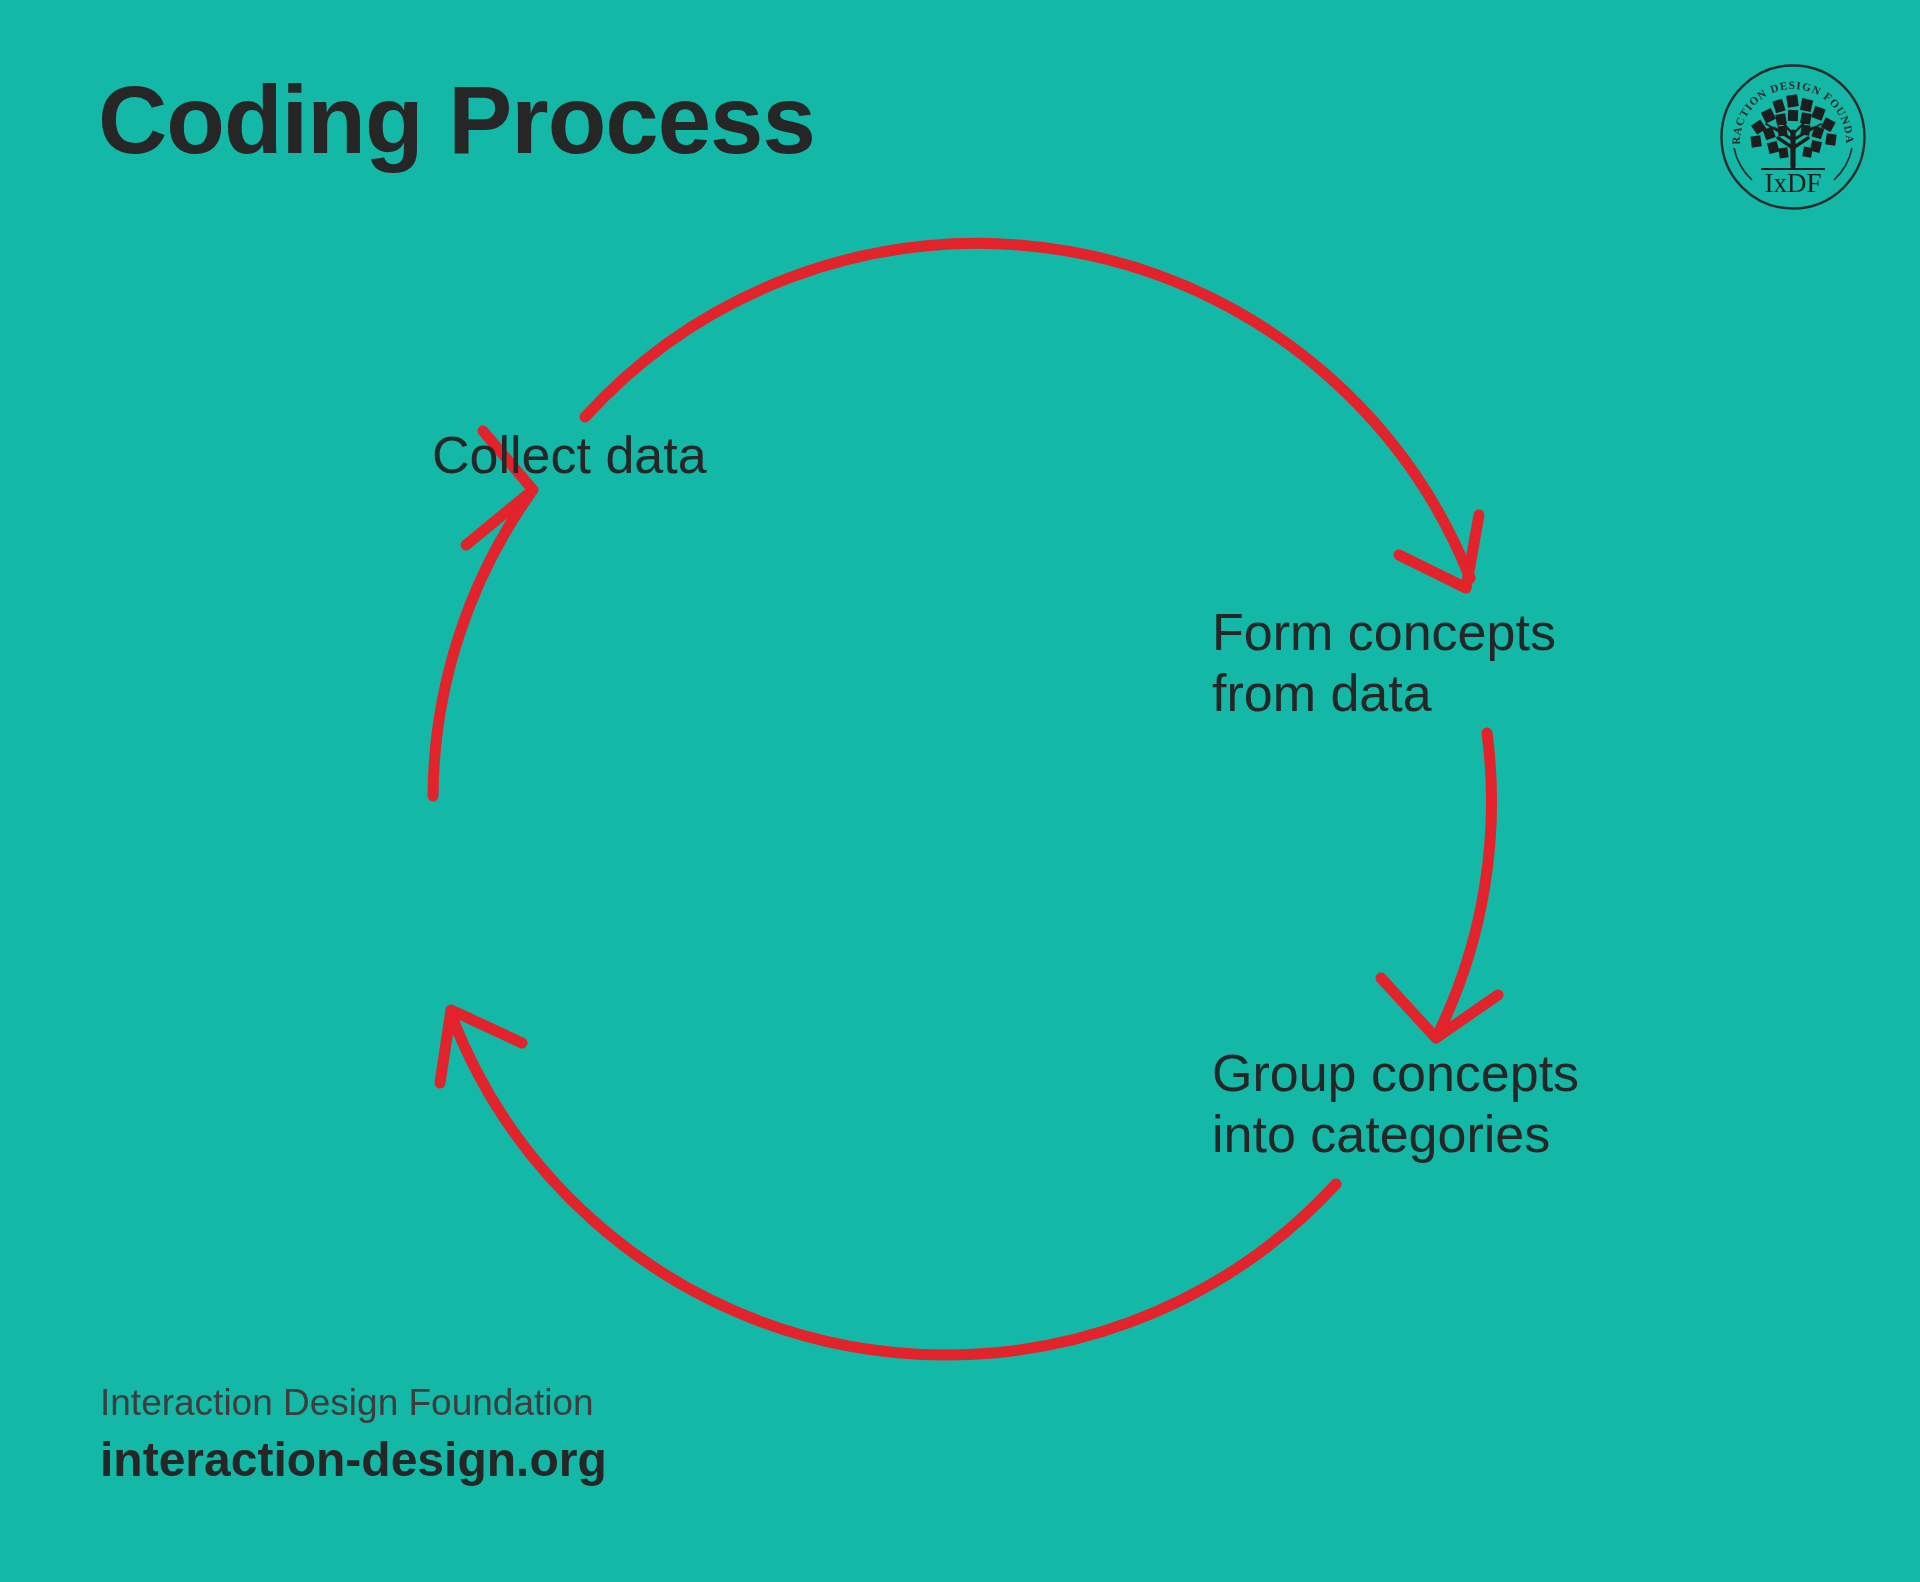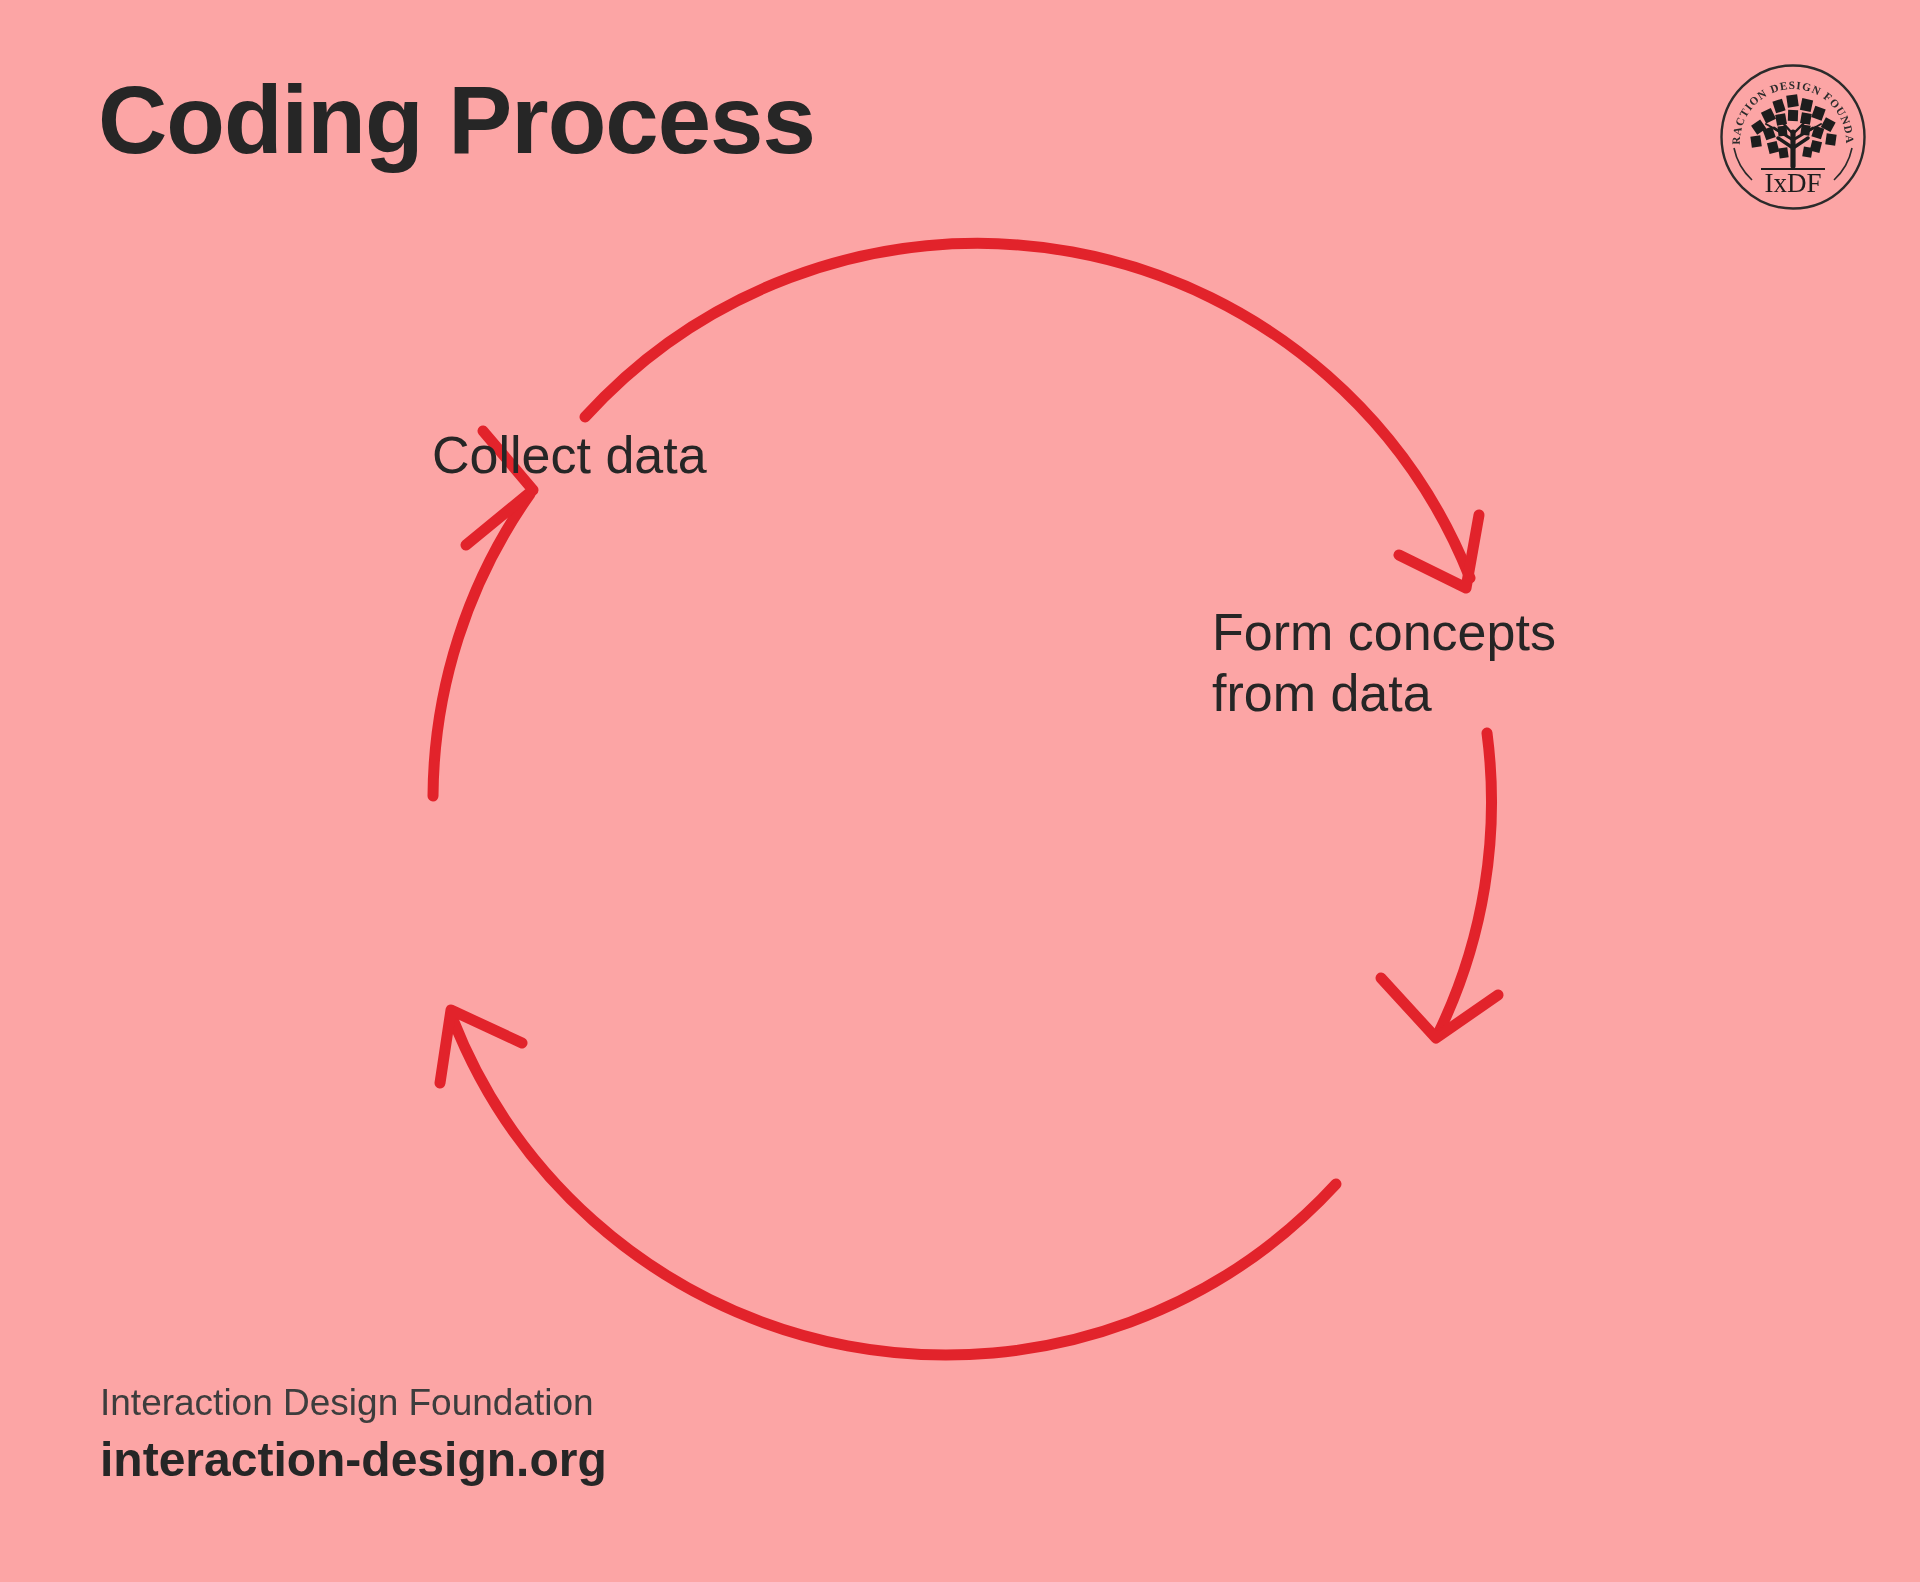--- a/index.html
+++ b/index.html
@@ -8,21 +8,21 @@
     padding: 0;
     background: #ffffff;
   }
   body {
     font-family: "Liberation Sans", sans-serif;
   }
   #slide {
     position: relative;
     width: 1920px;
     height: 1582px;
-    background: #fca5a5;
+    background: #14b8a6;
     overflow: hidden;
   }
 
   
   #page-title {
     position: absolute;
     left: 98px;
     top: 70px;
     font-size: 96px;
     font-weight: bold;
@@ -169,20 +169,22 @@
 
       </g>
     </svg>
   </div>
 
   <div class="node-label" id="node-collect-data">Collect data</div>
 
   <div class="node-label" id="node-form-concepts">Form concepts
 from data</div>
 
+  <div class="node-label" id="node-group-concepts">Group concepts
+into categories</div>
 
 
   <div id="footer">
     <div id="footer-org">Interaction Design Foundation</div>
     <div id="footer-url">interaction-design.org</div>
   </div>
 
 </div>
 
 </body></html>

